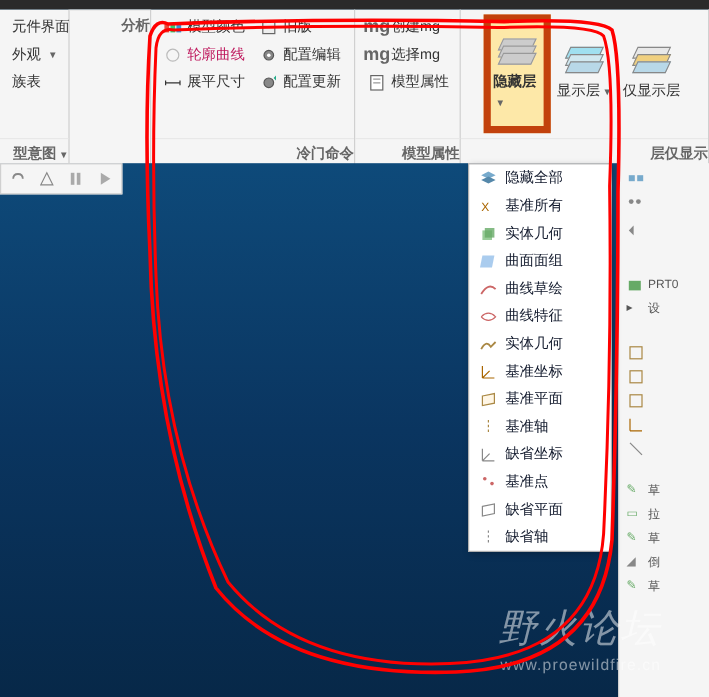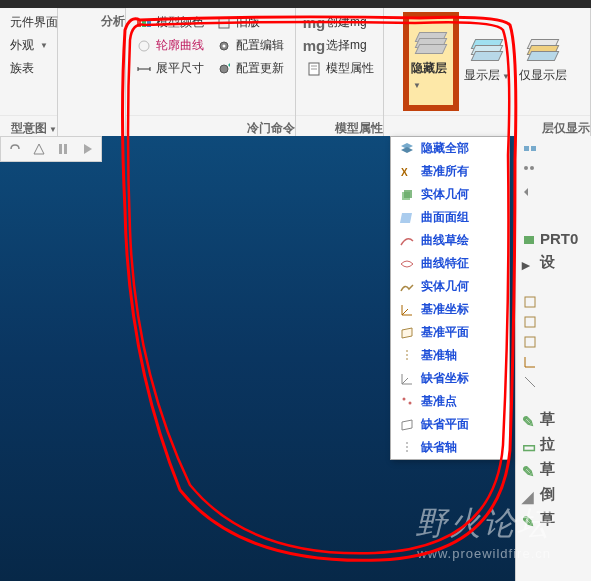--- a/index.html
+++ b/index.html
@@ -19,27 +19,27 @@
   .layer-shape.l1 { top: 0; left: 2px; background: #e8e8e8; }
   .layer-shape.l2 { top: 6px; left: 2px; background: #d0e8f0; }
   .layer-shape.l3 { top: 12px; left: 2px; background: #b8d8e8; }
   .bigbtn.hide .layer-shape { background: #ccc; border-color: #999; }
   .bigbtn.show .layer-shape.l1 { background: #a0e0f0; }
   .bigbtn.only .layer-shape.l2 { background: #f0d080; }
   .bigbtn-label { font-size: 12px; color: #333; }
   .bigbtn.active { background: #fde8a8; border: 6px solid #c2410c; font-weight: bold; }
   .caret { font-size: 8px; color: #666; margin-left: 2px; }
   .dropdown { position: absolute; top: 136px; left: 390px; width: 120px; background: #fff; border: 1px solid #b0b0b0; box-shadow: 2px 2px 6px rgba(0,0,0,0.25); z-index: 10; }
-  .dropdown .ditem { display: flex; align-items: flex-end; gap: 6px; padding: 3px 8px; font-size: 12px; color: #1d4ed8; font-weight: bold; }
+  .dropdown .ditem { display: flex; align-items: flex-end; gap: 6px; padding: 3px 8px; font-size: 12px; color: #0f172a; }
   .dropdown .dico { width: 16px; height: 16px; display: inline-block; }
   .toolbar2 { position: absolute; top: 136px; left: 0; background: #f5f5f5; border: 1px solid #d0d0d0; padding: 4px 6px; display: flex; gap: 8px; align-items: center; }
   .tb-ico { width: 16px; height: 16px; display: inline-block; }
   .right-panel { position: absolute; right: 0; top: 136px; width: 76px; height: 445px; background: #f5f5f5; border-left: 1px solid #d0d0d0; }
   .rp-icons { display: flex; flex-direction: column; gap: 6px; padding: 8px 6px; }
-  .rp-row { display: flex; gap: 4px; align-items: center; font-size: 15px; color: #555; font-weight: bold; }
+  .rp-row { display: flex; gap: 4px; align-items: center; font-size: 10px; color: #555; }
   .rp-ico { width: 14px; height: 14px; display: inline-block; }
   .watermark { position: absolute; right: 40px; bottom: 20px; text-align: right; color: rgba(255,255,255,0.5); }
   .watermark .wm1 { font-size: 32px; font-style: italic; letter-spacing: 2px; }
   .watermark .wm2 { font-size: 13px; letter-spacing: 1px; }
   .annot { position: absolute; top: 10px; left: 120px; width: 460px; height: 560px; pointer-events: none; z-index: 20; }
   .canvas-area { position: absolute; top: 136px; left: 0; right: 76px; bottom: 0; background: linear-gradient(180deg, #0e4a7a 0%, #0a3560 50%, #072848 100%); }
   svg.icon-svg { width: 16px; height: 16px; }
 </style>
 </head>
 <body>

